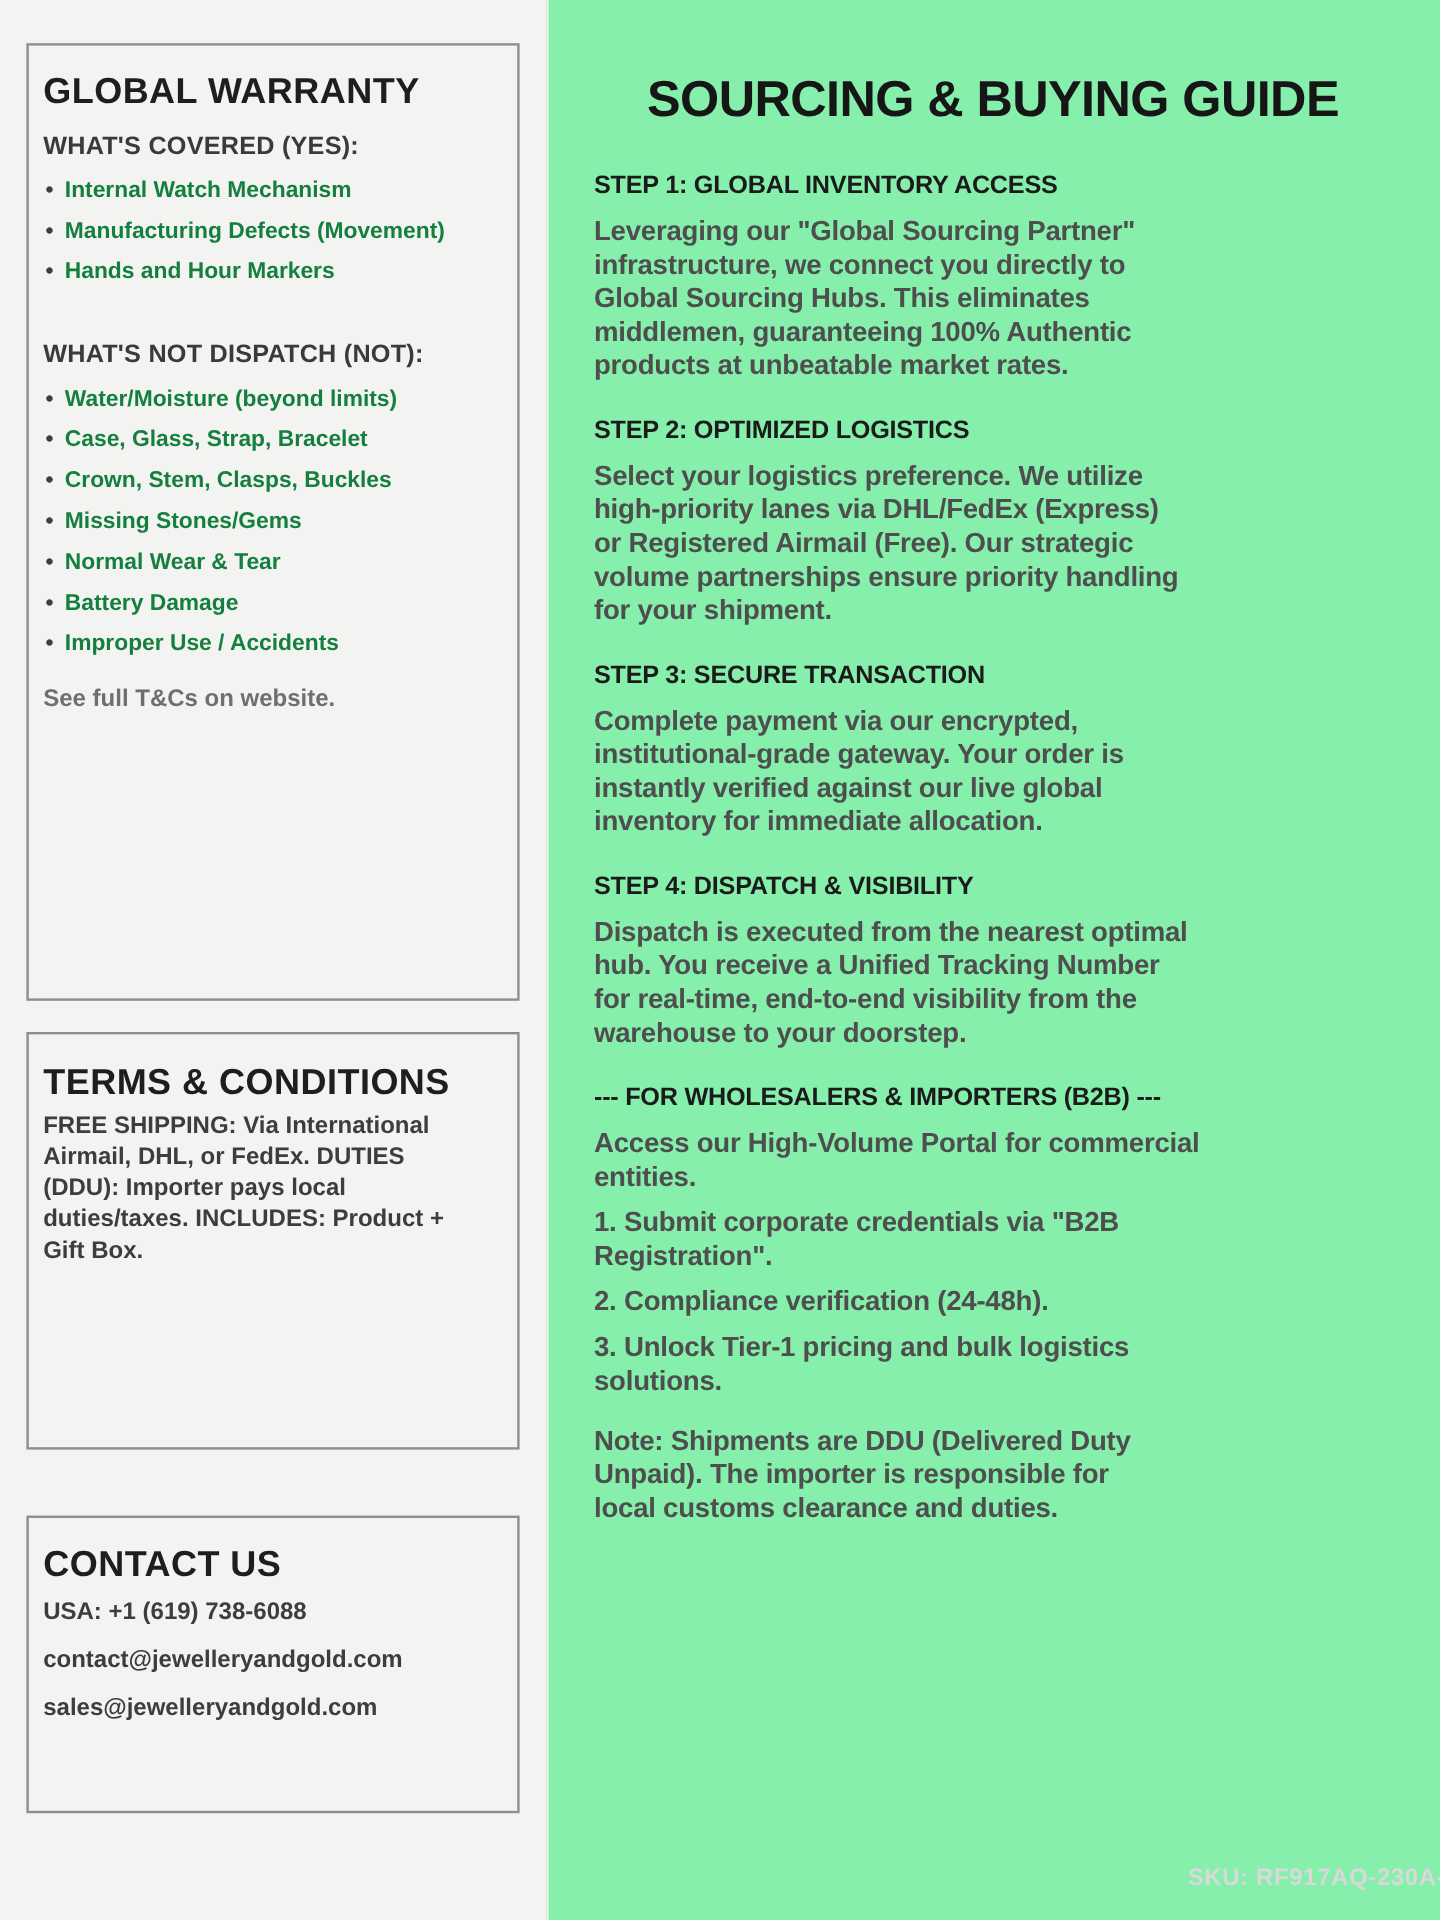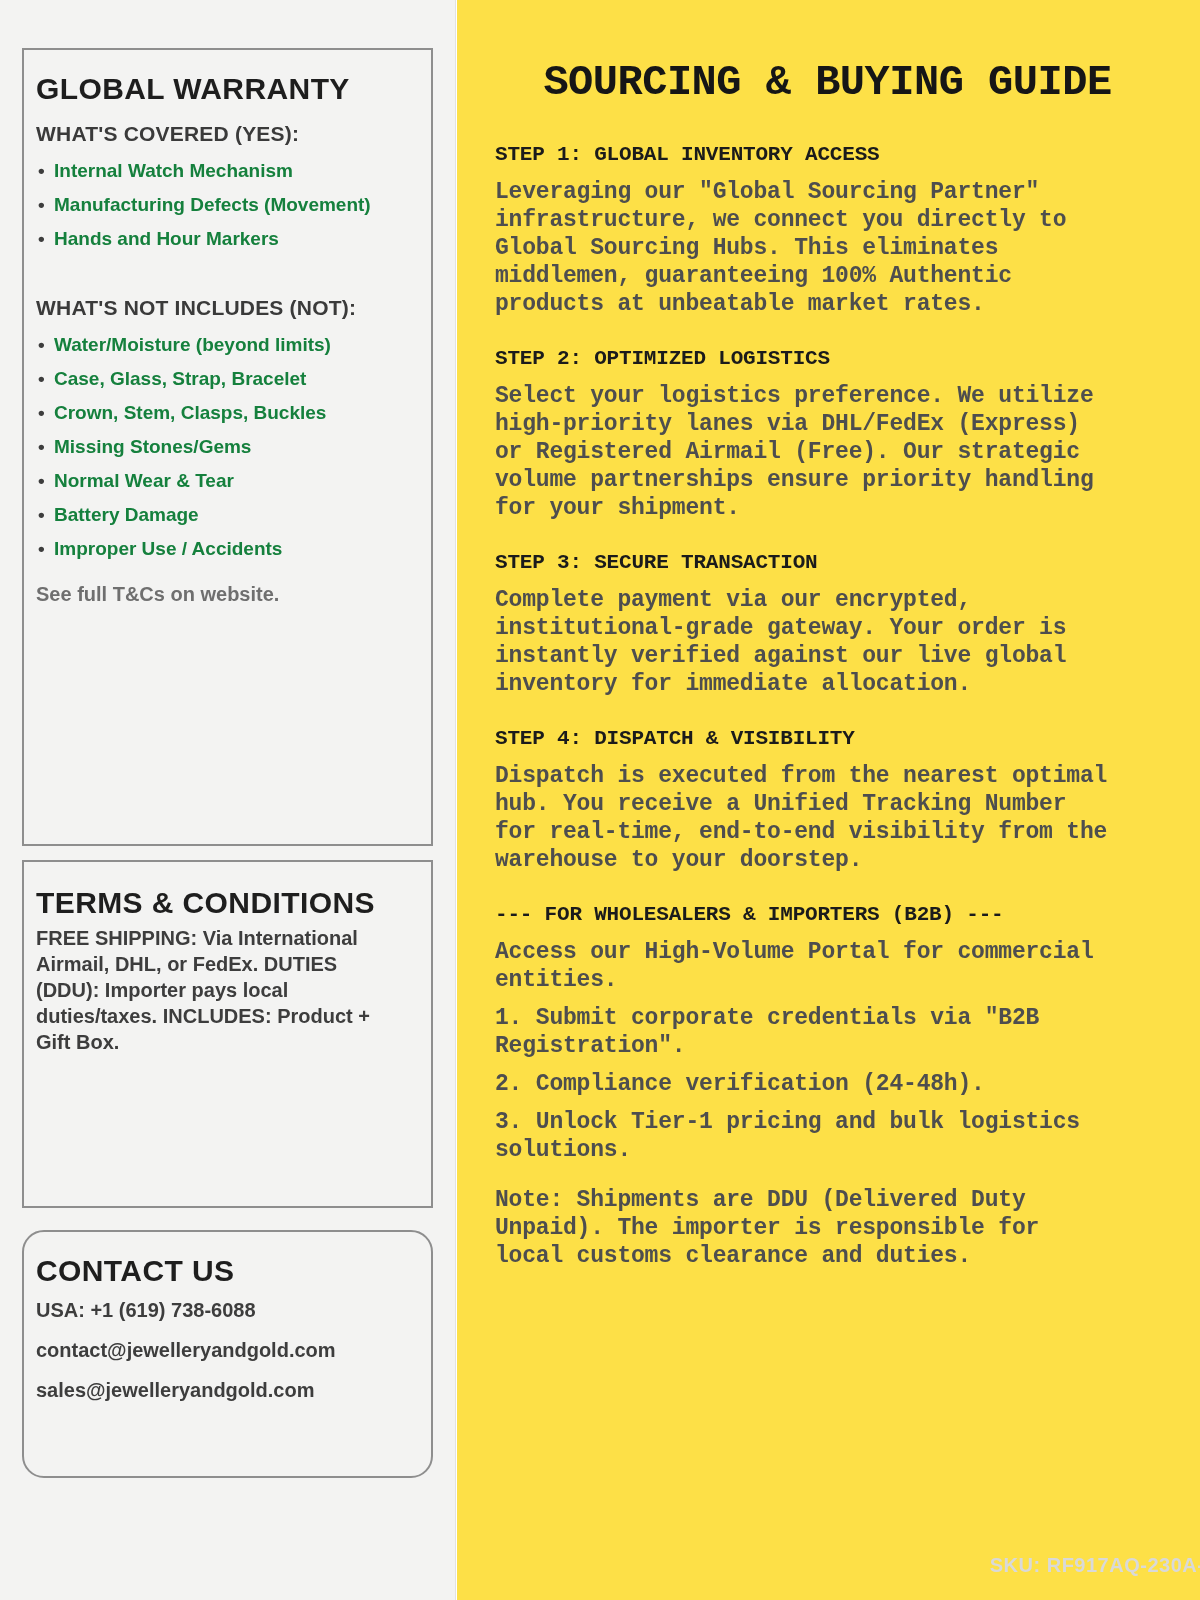--- a/index.html
+++ b/index.html
@@ -18,23 +18,23 @@
     position: absolute; left: 0; top: 0;
     width: 456px; height: 1600px;
     background: #f3f3f2;
     border-right: 1px solid #e2e2e0;
   }
   .panel {
     position: absolute; left: 22px; width: 411px;
     border: 2px solid #8e8e8e;
     background: #f3f3f2;
   }
-  .panel-warranty { top: 48px;  height: 798px; padding: 22px 12px 0 12px; }
+  .panel-warranty { top: 36px;  height: 798px; padding: 22px 12px 0 12px; }
   .panel-terms    { top: 860px; height: 348px; padding: 24px 12px 0 12px; }
-  .panel-contact  { top: 1230px;height: 248px; padding: 22px 12px 0 12px; border-radius: 22px; }
+  .panel-contact  { top: 1263px;height: 248px; padding: 22px 12px 0 12px; }
 
   .panel h2 {
     font-size: 30px; font-weight: 700; color: #1e1e1e;
     letter-spacing: 0.4px; line-height: 33px; margin-bottom: 6px;
   }
   .panel h3 {
     font-size: 21px; font-weight: 700; color: #3a3a3a;
     letter-spacing: 0.2px; line-height: 26px; margin-top: 16px; margin-bottom: 12px;
   }
   .panel h3.second { margin-top: 44px; }
@@ -57,23 +57,22 @@
   .contact-line {
     font-size: 20px; font-weight: 600; color: #3d3d3d;
     line-height: 26px; margin-top: 10px; margin-bottom: 14px;
   }
   .contact-line + .contact-line { margin-top: 0; }
 
   
   .main {
     position: absolute; left: 457px; top: 0;
     width: 743px; height: 1600px;
-    background: #fde047;
+    background: #86efac;
     padding: 58px 40px 0 38px;
-    font-family: Liberation Mono, monospace;
   }
   .main-title {
     font-size: 42px; font-weight: 700; color: #161616;
     text-align: center; letter-spacing: -0.5px; line-height: 50px;
     margin-bottom: 32px;
   }
   .section { margin-bottom: 26px; }
   .section h2 {
     font-size: 21px; font-weight: 700; color: #1b1b1b;
     letter-spacing: -0.2px; line-height: 30px; margin-bottom: 8px;
@@ -97,21 +96,21 @@
 <aside class="sidebar">
 
   <section class="panel panel-warranty">
     <h2>GLOBAL WARRANTY</h2>
     <h3>WHAT'S COVERED (YES):</h3>
     <ul>
       <li>Internal Watch Mechanism</li>
       <li>Manufacturing Defects (Movement)</li>
       <li>Hands and Hour Markers</li>
     </ul>
-    <h3 class="second">WHAT'S NOT INCLUDES (NOT):</h3>
+    <h3 class="second">WHAT'S NOT DISPATCH (NOT):</h3>
     <ul>
       <li>Water/Moisture (beyond limits)</li>
       <li>Case, Glass, Strap, Bracelet</li>
       <li>Crown, Stem, Clasps, Buckles</li>
       <li>Missing Stones/Gems</li>
       <li>Normal Wear &amp; Tear</li>
       <li>Battery Damage</li>
       <li>Improper Use / Accidents</li>
     </ul>
     <p class="footnote">See full T&amp;Cs on website.</p>

